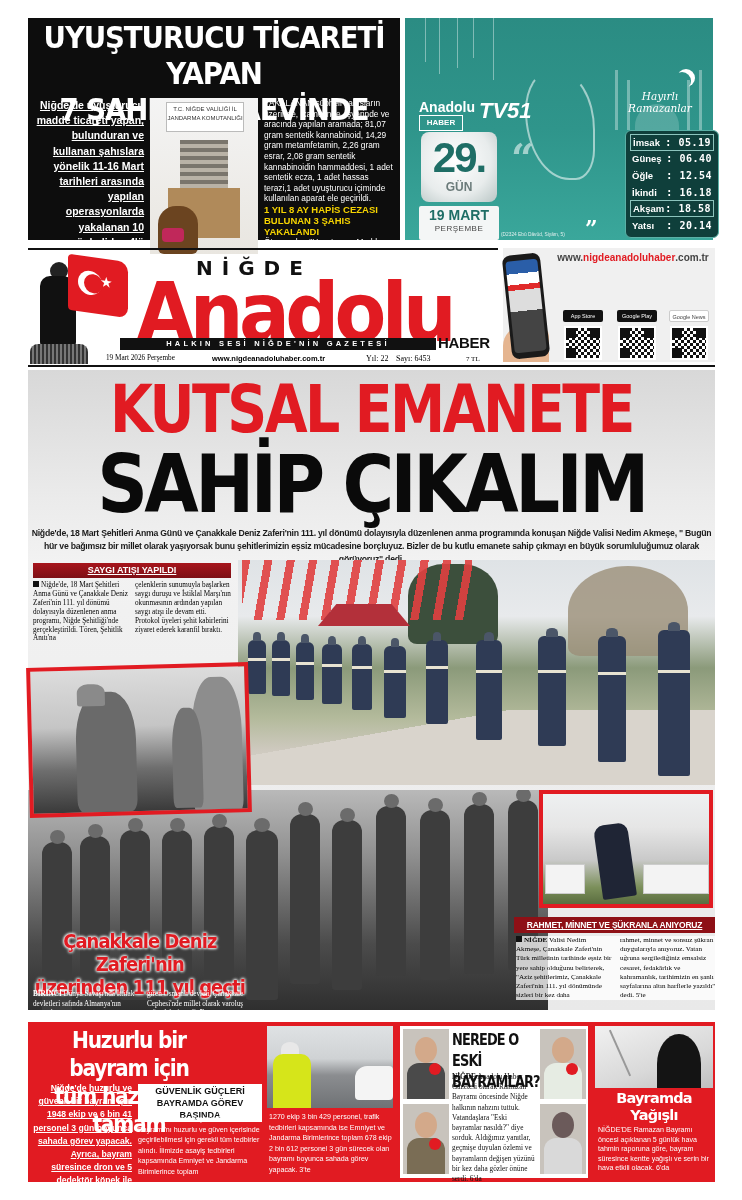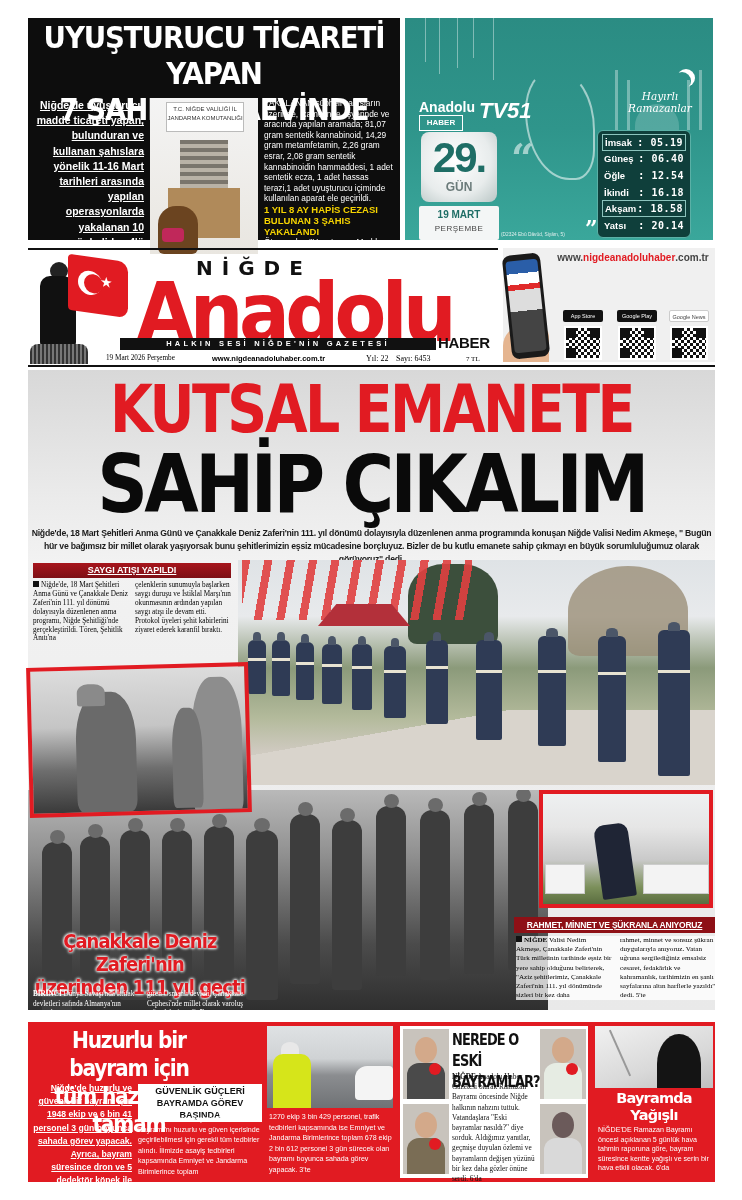--- a/index.html
+++ b/index.html
@@ -24,33 +24,33 @@
   #ramadan { left: 405px; top: 18px; width: 308px; height: 222px; background: linear-gradient(180deg, #2b8c83 0%, #2f958b 50%, #3aa79b 100%); color: #fff; }
   #ramadan .lantern { position: absolute; width: 1px; background: rgba(255,255,255,.4); }
   #ram-logo { left: 14px; top: 82px; font-weight: bold; font-size: 14px; line-height: 14px; }
   #ram-logo small { display: block; font-size: 8px; border: 1px solid #fff; padding: 0 2px; width: 44px; text-align: center; margin-top: 1px; }
   #ram-tv { left: 74px; top: 80px; font-weight: bold; font-size: 22px; font-style: italic; }
   #ram-daybox { left: 14px; top: 114px; width: 80px; height: 110px; }
   #ram-daycircle { position: absolute; left: 2px; top: 0; width: 76px; height: 70px; border-radius: 8px; background: radial-gradient(circle at 45% 40%, #ffffff 0%, #e8ecec 60%, #b9c6c5 100%); color: #1f6e66; text-align: center; }
   #ram-day { font-size: 42px; font-weight: bold; line-height: 44px; margin-top: 4px; letter-spacing: -2px; }
   #ram-gun { font-size: 12px; font-weight: bold; color: #6b7b7a; }
   #ram-date { position: absolute; left: 0; top: 74px; width: 80px; height: 34px; background: #f4f6f6; color: #1f6e66; text-align: center; border-radius: 2px; }
-  #ram-date .d { font-size: 10px; font-weight: bold; line-height: 18px; }
+  #ram-date .d { font-size: 14px; font-weight: bold; line-height: 18px; }
   #ram-date .w { font-size: 8px; color: #444; letter-spacing: .5px; }
   #ram-quote { left: 98px; top: 160px; width: 104px; font-size: 8.3px; font-style: italic; font-weight: bold; text-align: center; line-height: 10.5px; }
   #ram-quote-src { left: 96px; top: 214px; width: 90px; font-size: 4.8px; color: #dfeeed; }
   #ram-qmark { left: 106px; top: 120px; font-size: 40px; font-family: "DejaVu Serif", serif; font-weight: bold; color: rgba(255,255,255,.55); line-height: 40px; }
   #ram-qmark2 { left: 180px; top: 200px; font-size: 22px; font-family: "DejaVu Serif", serif; font-weight: bold; color: #fff; line-height: 20px; }
   #ram-dervish { left: 120px; top: 52px; width: 70px; height: 110px; border: 2px solid rgba(255,255,255,.55); border-radius: 40% 60% 30% 70%; border-top-color: transparent; }
   #ram-mosque { left: 206px; top: 48px; width: 92px; height: 64px; }
   #ram-mosque .dome { position: absolute; left: 24px; top: 38px; width: 44px; height: 26px; background: rgba(255,255,255,.18); border-radius: 22px 22px 0 0; }
   #ram-mosque .min { position: absolute; top: 4px; width: 3px; height: 60px; background: rgba(255,255,255,.35); }
   #ram-moon { left: 268px; top: 54px; width: 18px; height: 18px; border-radius: 50%; box-shadow: 4px -3px 0 0 #fff; }
   #ram-hayirli { left: 210px; top: 72px; width: 90px; text-align: center; font-family: "DejaVu Serif", serif; font-style: italic; font-size: 10.5px; line-height: 12px; }
-  #ram-times { left: 192px; top: 112px; width: 94px; height: 108px; background: #0f3f3b; border-radius: 6px; border: 1px solid #5ab0a6; padding: 3px 4px; }
+  #ram-times { left: 220px; top: 112px; width: 94px; height: 108px; background: #0f3f3b; border-radius: 6px; border: 1px solid #5ab0a6; padding: 3px 4px; }
   .ptime { display: flex; justify-content: space-between; height: 16.6px; align-items: center; font-size: 9.5px; font-weight: bold; padding: 0 2px; }
   .ptime.box { border: 1px solid #8cc4bd; }
   .ptime .v { font-family: "DejaVu Sans Mono", monospace; font-size: 10px; letter-spacing: .5px; }
 
   
   #mast-rule-top { left: 28px; top: 248px; width: 470px; height: 2px; background: #111; }
   #mast-rule-bot { left: 28px; top: 365px; width: 687px; height: 2px; background: #111; }
   #ataturk { left: 30px; top: 258px; width: 58px; height: 106px; }
   #ataturk .body { position: absolute; left: 10px; top: 18px; width: 36px; height: 70px; background: #111; border-radius: 10px 14px 4px 4px; }
   #ataturk .head { position: absolute; left: 20px; top: 4px; width: 18px; height: 18px; background: #222; border-radius: 50%; }

